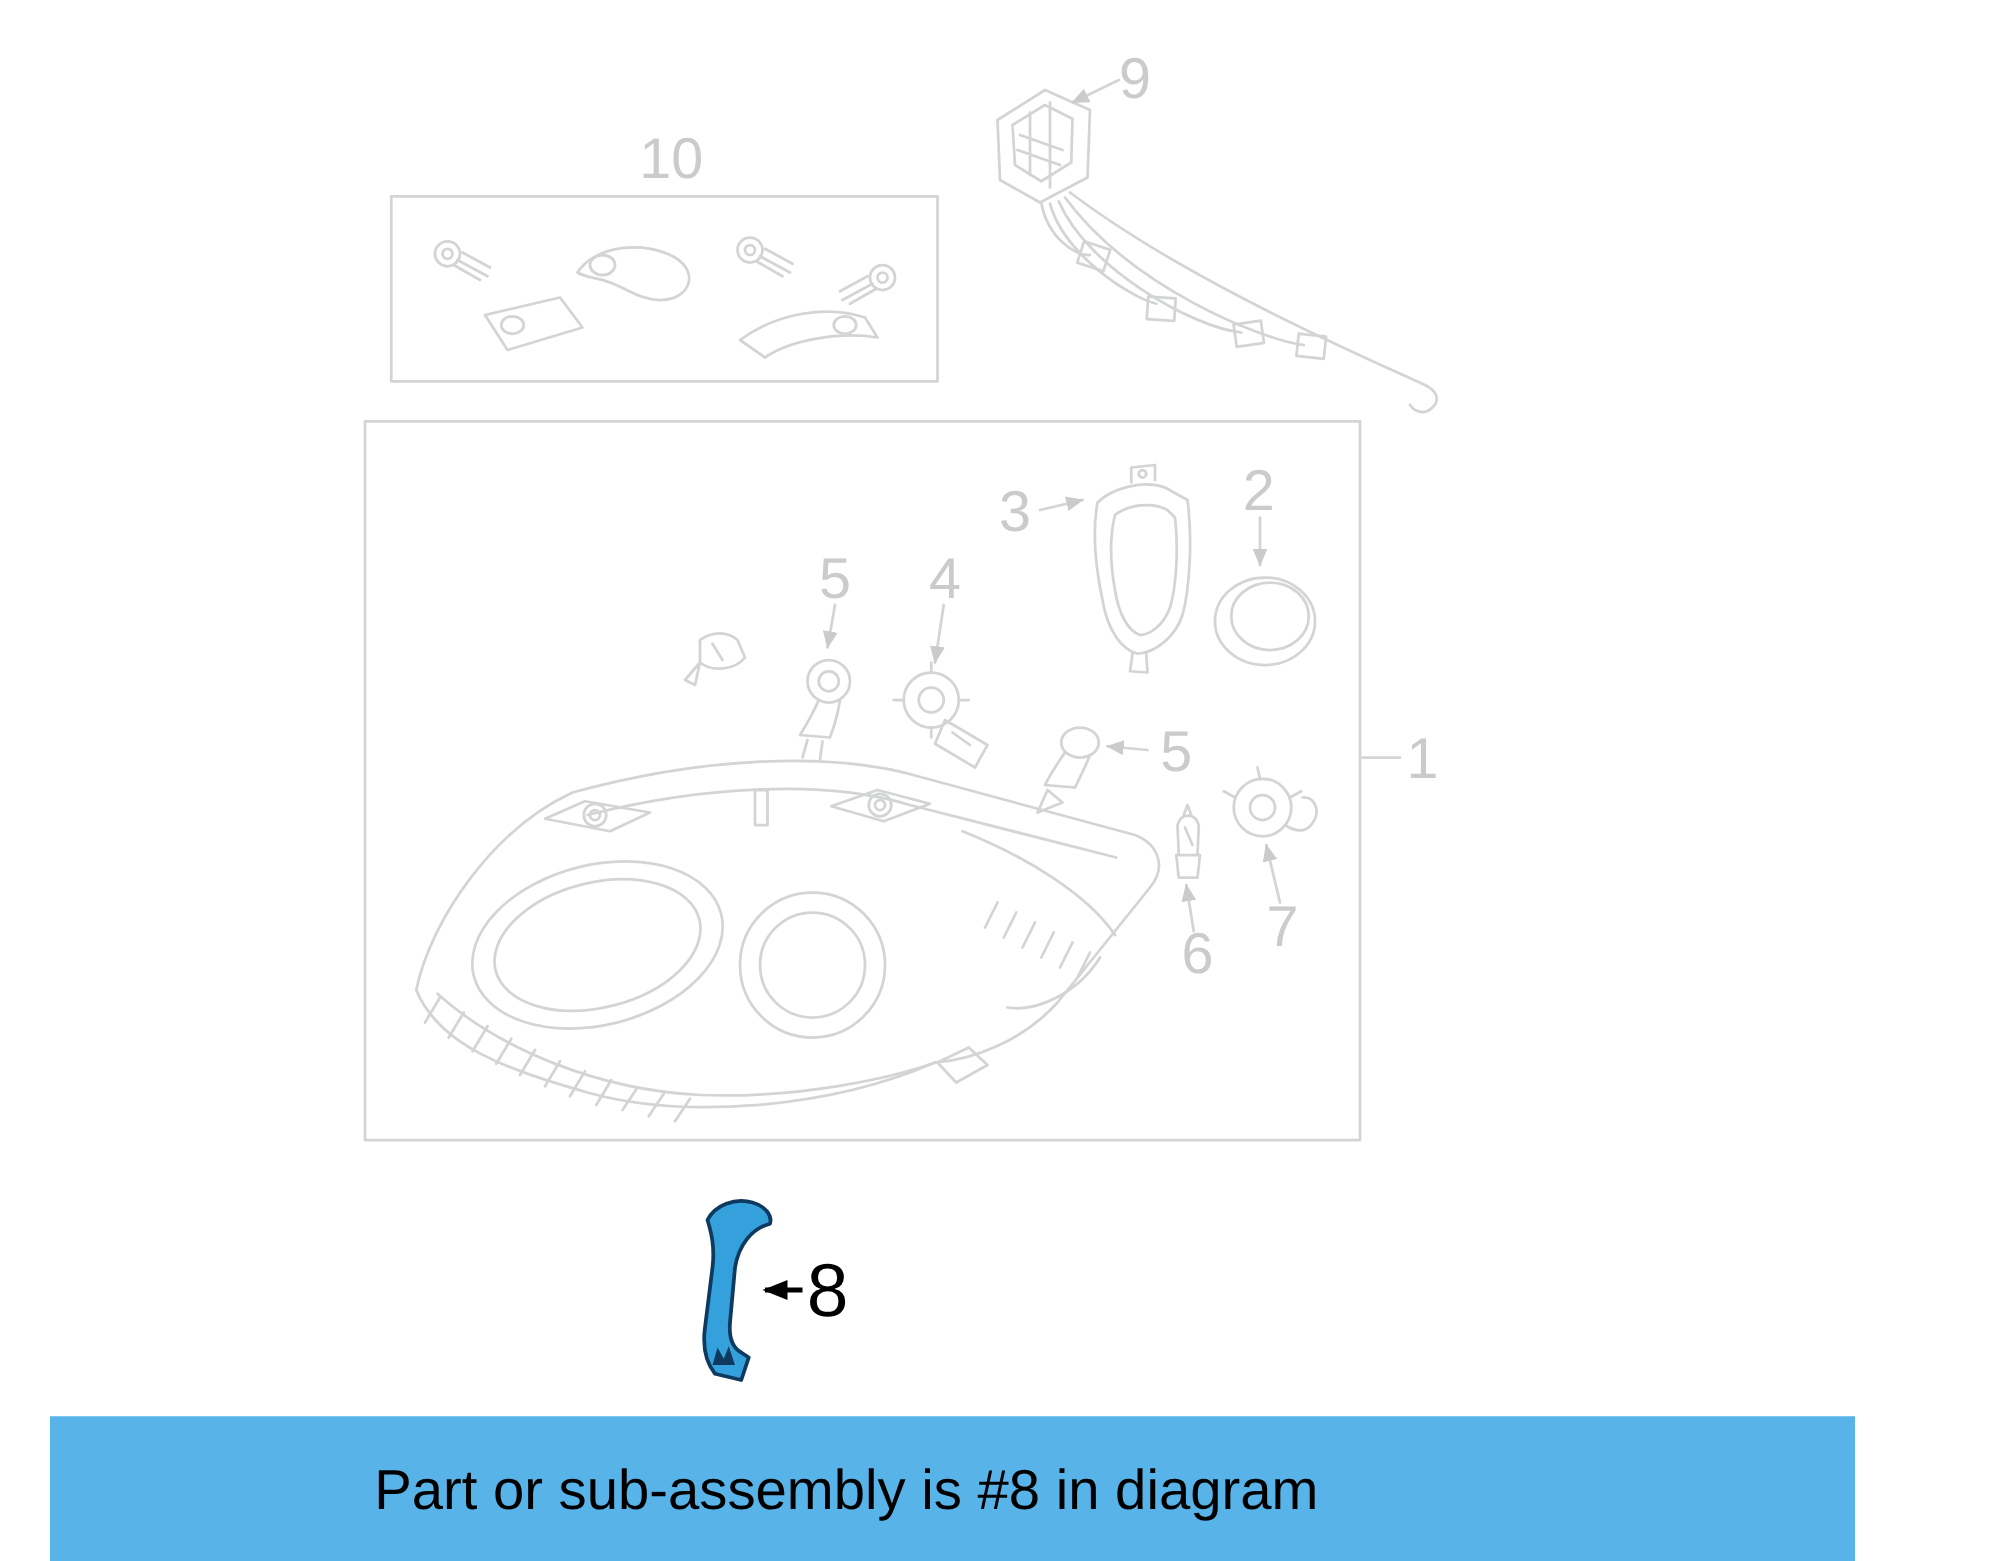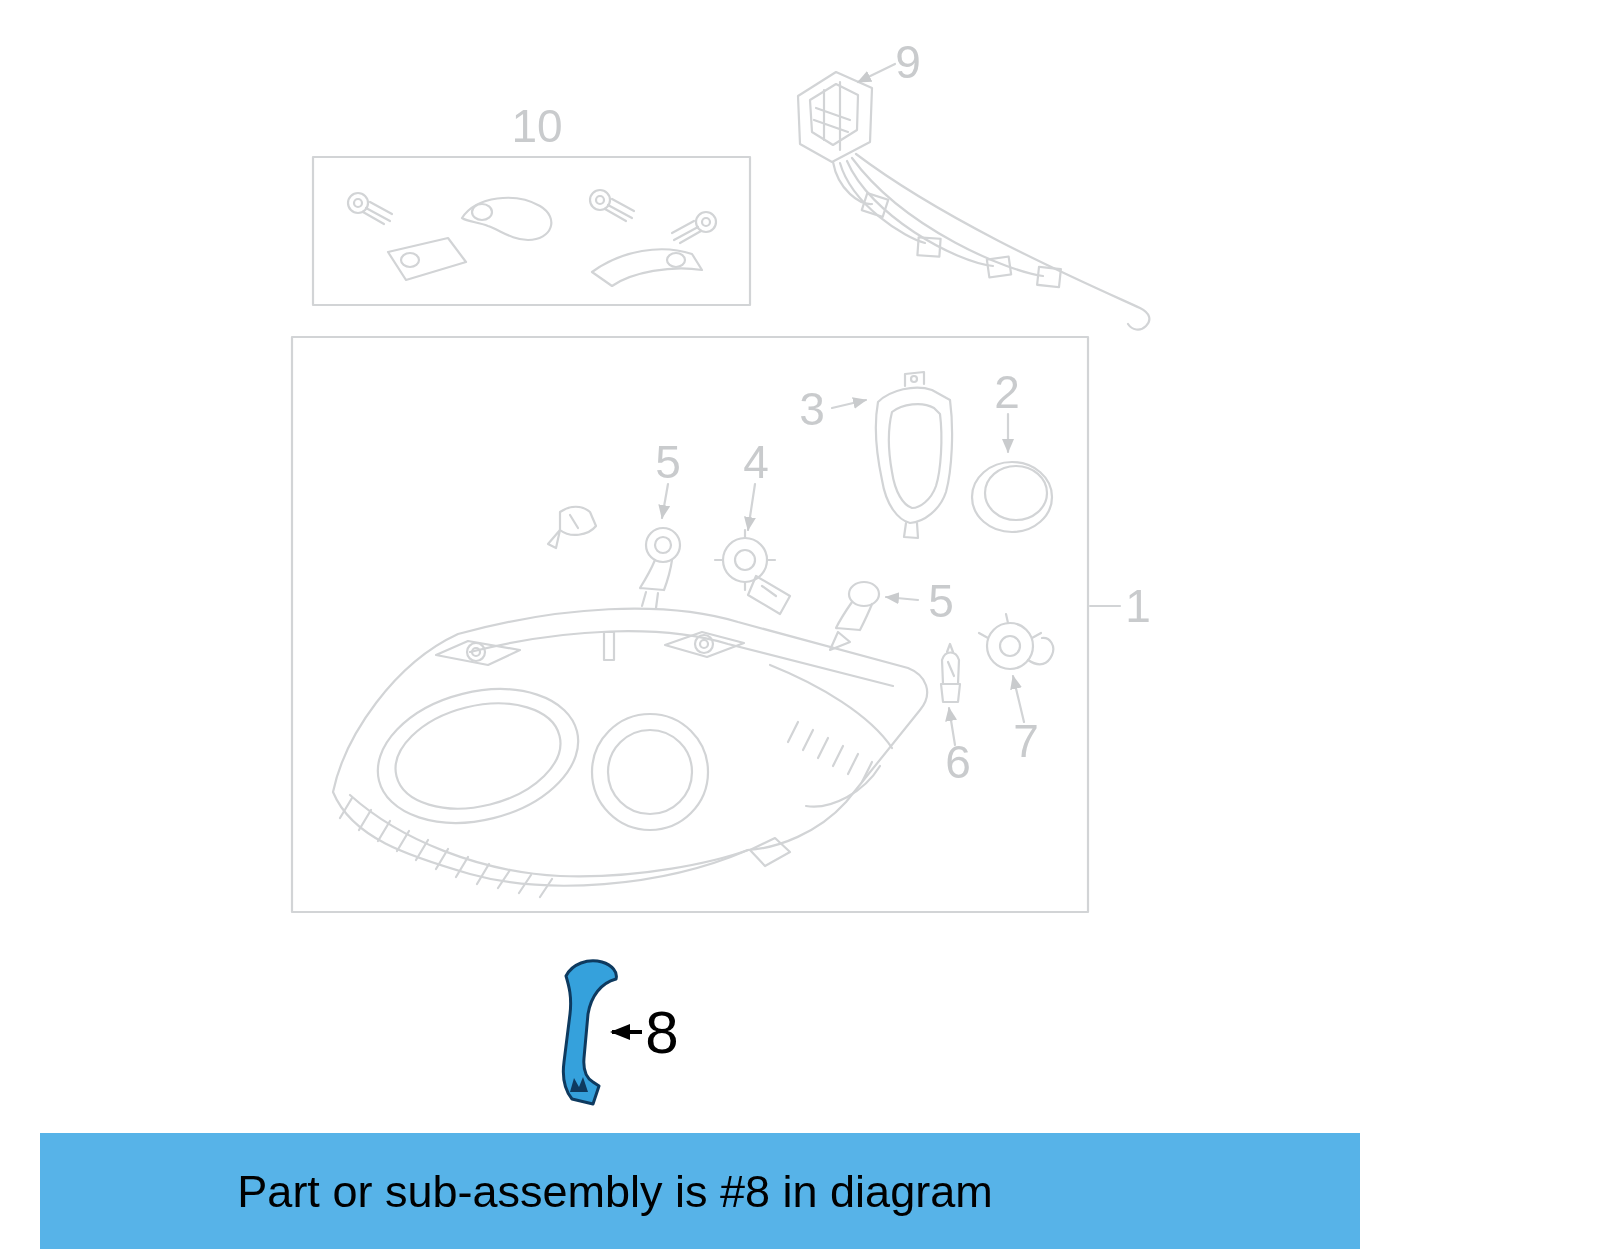--- a/index.html
+++ b/index.html
@@ -5,21 +5,21 @@
   html,body{margin:0;padding:0;background:#ffffff;}
   .stage{
     position:relative;width:1600px;height:1249px;background:#ffffff;overflow:hidden;
     font-family:"Liberation Sans", sans-serif;
   }
   .stage svg{position:absolute;left:0;top:0;}
   .art{stroke:#d2d4d6;stroke-width:2.2;fill:none;stroke-linecap:round;stroke-linejoin:round;}
   .callout{font-size:46px;fill:#c9cbcd;text-anchor:middle;font-family:"Liberation Sans",sans-serif;}
   .label8{font-size:60px;fill:#000000;text-anchor:middle;font-family:"Liberation Sans",sans-serif;}
   .banner{
-    position:absolute;left:40px;top:1133px;width:1320px;height:116px;
+    position:absolute;left:40px;top:1133px;width:1444px;height:116px;
     background:#57b3e8;color:#000;
     display:flex;flex-direction:column;justify-content:center;align-items:center;
     box-sizing:border-box;padding-right:170px;
     font-size:45px;line-height:57px;white-space:nowrap;
   }
 </style>
 </head>
 <body>
 
 <div class="stage">

